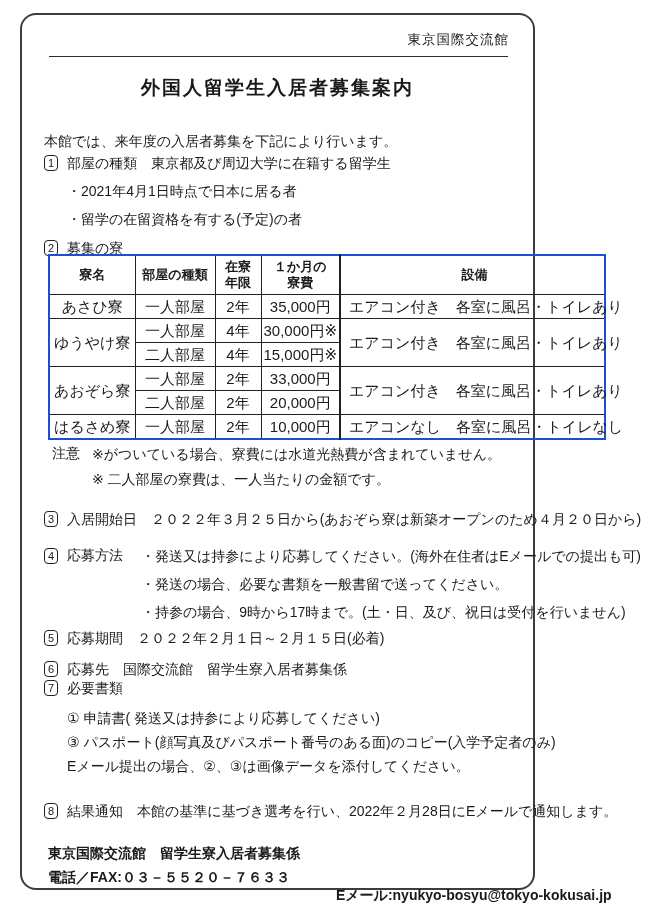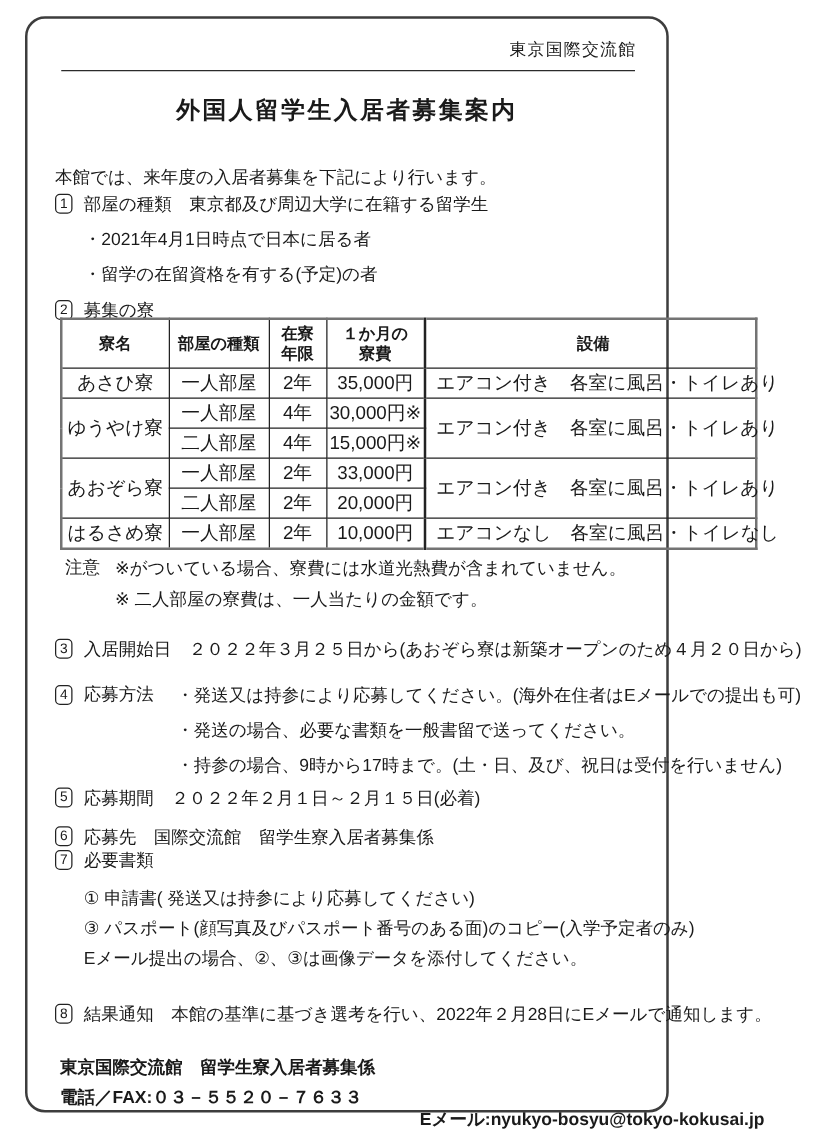--- a/index.html
+++ b/index.html
@@ -44,21 +44,21 @@
   .hgroup{display:flex;}
   .vlines{display:flex;flex-direction:column;}
   .vlines .line{margin-top:9px;}
   .vlines .line:first-child{margin-top:0;}
   .sec7-items{display:flex;flex-direction:column;margin-top:6px;}
   .sec7-items .line{margin-top:5px;}
 
   
   .dorm-table{
     position:absolute;left:26px;top:239px;border-collapse:collapse;
-    table-layout:fixed;width:556px;border:2px solid #737373;
+    table-layout:fixed;width:556px;border:2px solid #1d4ed8;
   }
   .dorm-table th,.dorm-table td{
     border:1px solid #222;text-align:center;padding:0;
     font-size:15px;line-height:16px;
   }
   .dorm-table th{font-weight:bold;font-size:13px;height:38px;}
   .dorm-table td{height:23px;}
   .equip-col{border-left:2px solid #222 !important;text-align:left !important;padding:0 4px 0 8px !important;white-space:nowrap;}
   .notes{
     position:absolute;left:30px;top:430px;font-size:14px;display:flex;

